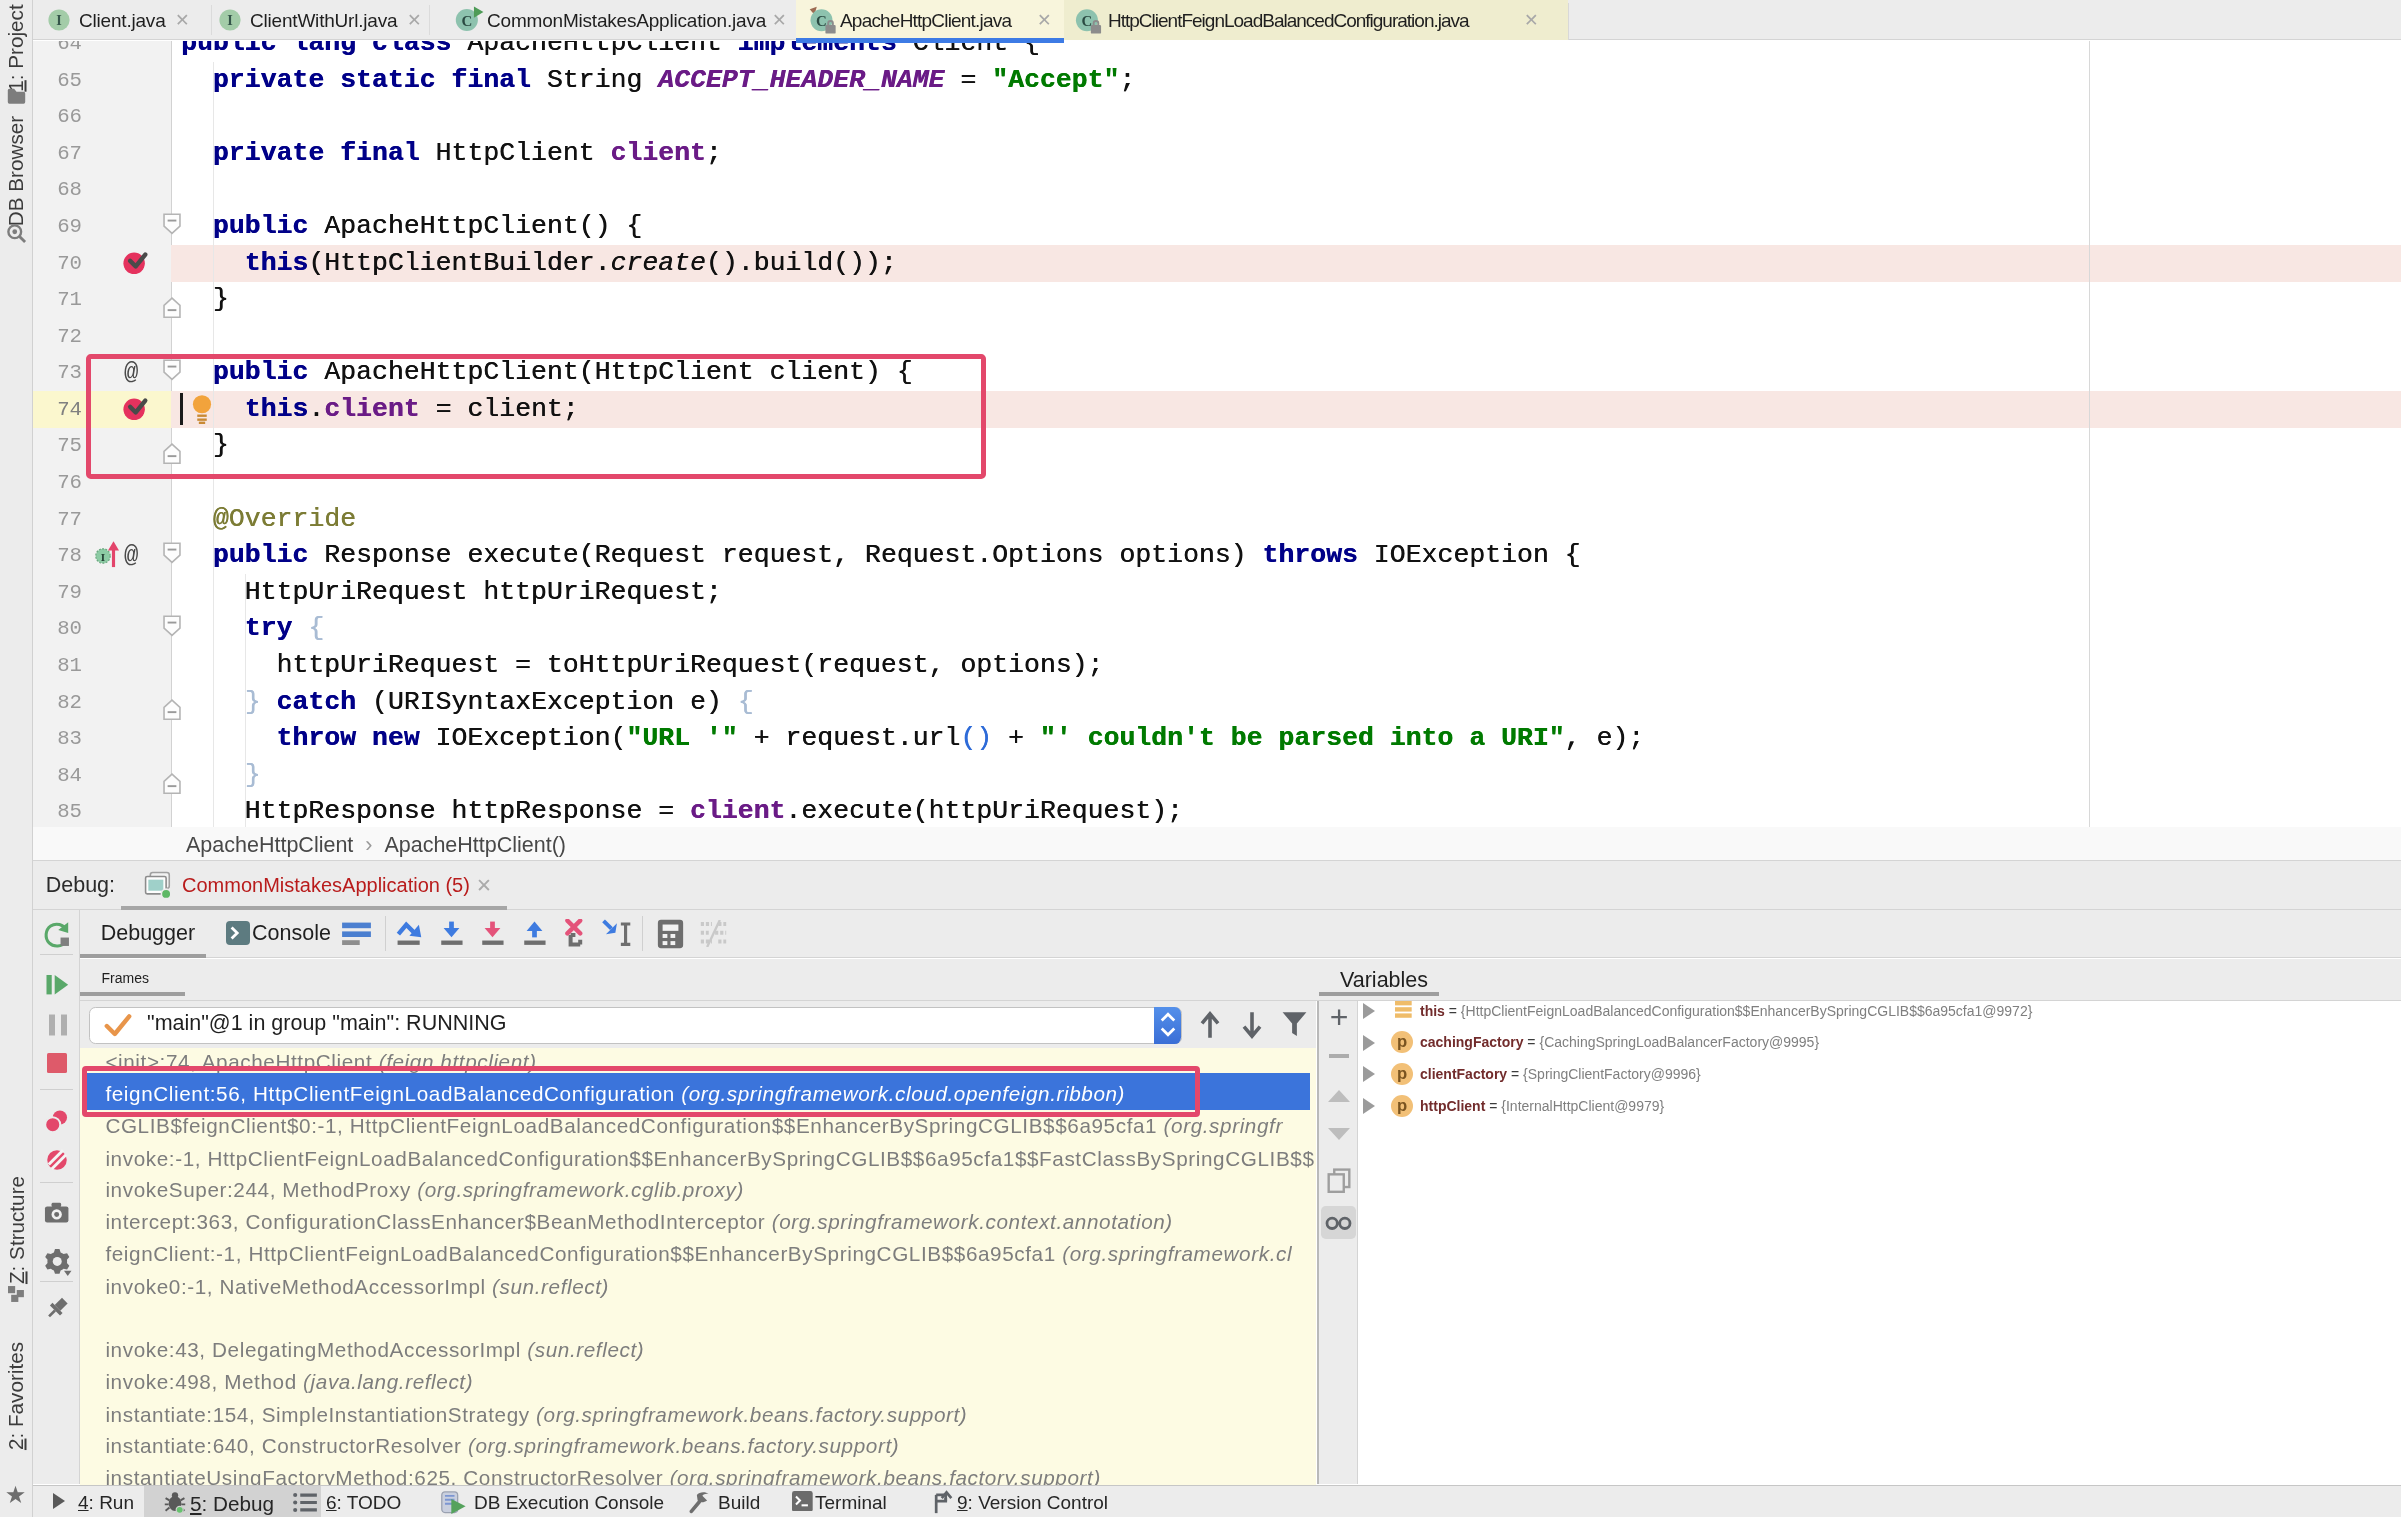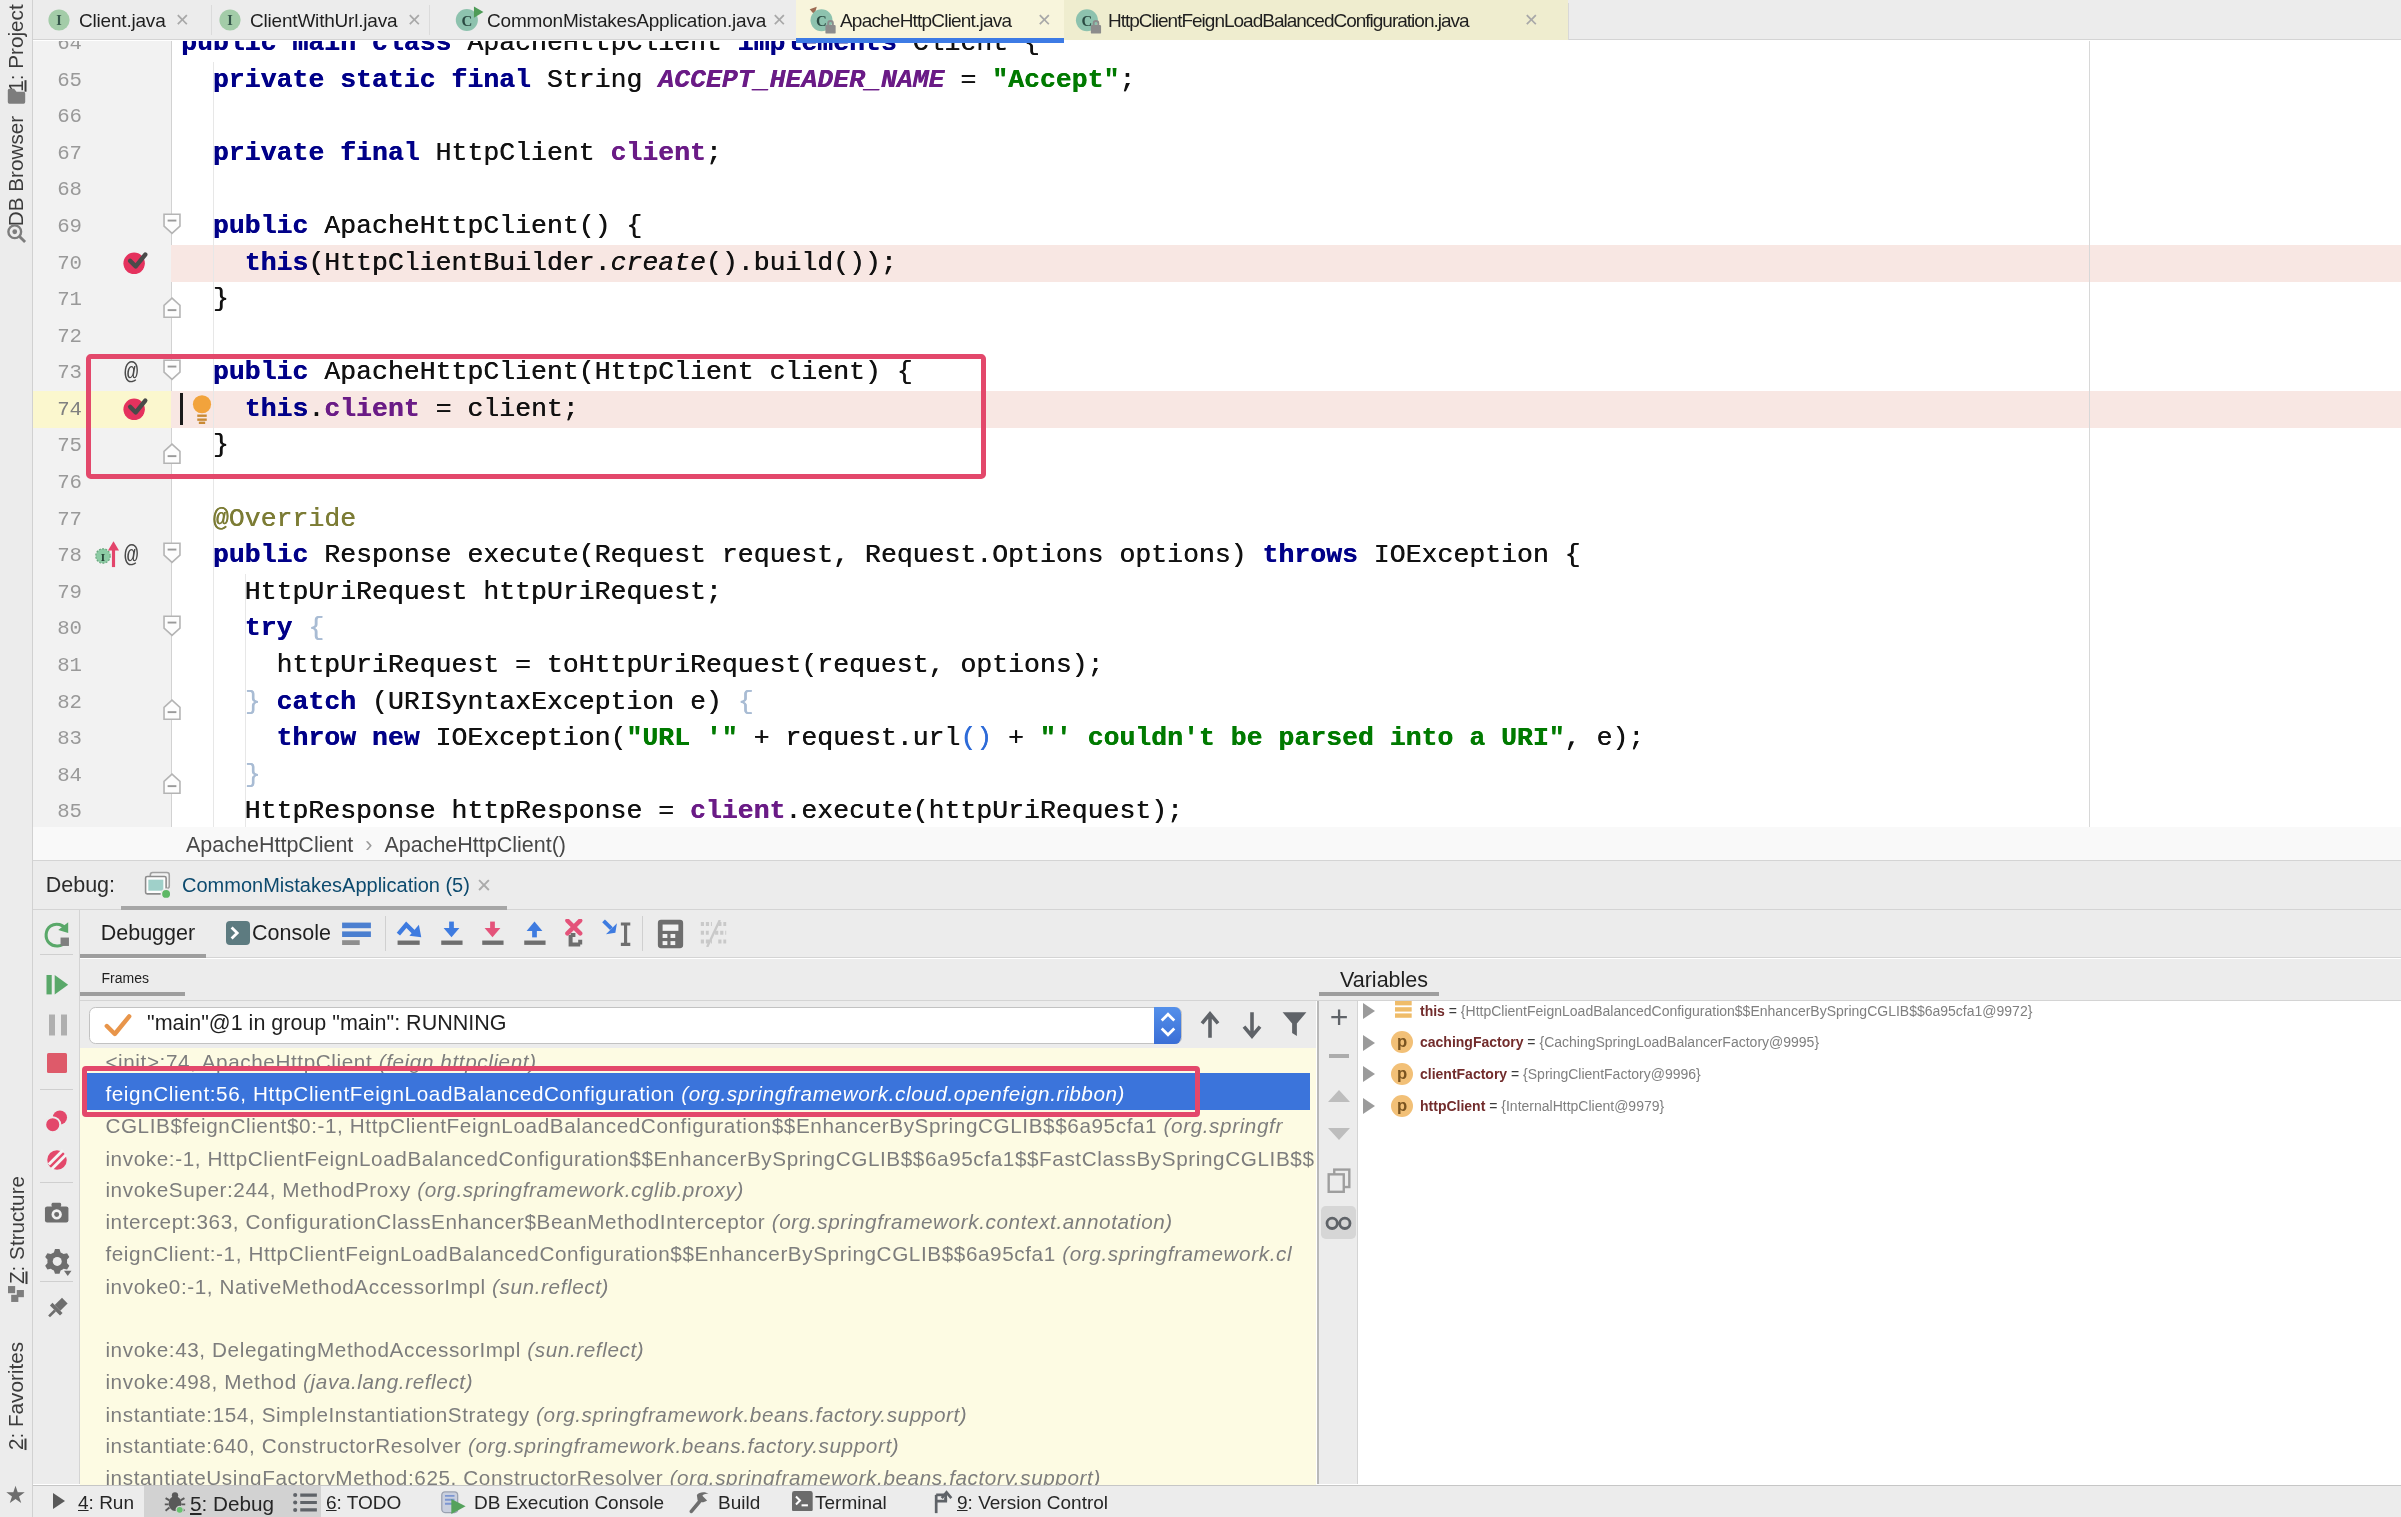--- a/index.html
+++ b/index.html
@@ -181,21 +181,21 @@
   <div class="abs" style="left:147px;top:352px;width:3.2px;height:32px;background:#1A1A1A;"></div>
   <svg class="abs" style="left:157px;top:353px;" width="24" height="30" viewBox="0 0 30 38">
     <circle cx="15" cy="13" r="11.5" fill="#F2A33C"></circle>
     <rect x="9" y="26" width="12" height="3" fill="#C98A35"></rect>
     <rect x="9" y="31" width="12" height="3" fill="#C98A35"></rect>
     <rect x="11" y="35" width="8" height="3" fill="#C98A35"></rect>
   </svg>
 
   <div class="abs" style="left:53px;top:313px;width:900px;height:125px;border:5.6px solid #E3486B;border-radius:4.8px;"></div>
 
-  <div class="cl" style="top:-16px;"><span class="k">public main class</span> ApacheHttpClient <span class="k">implements</span> Client {</div>
+  <div class="cl" style="top:-16px;"><span class="k">public lang class</span> ApacheHttpClient <span class="k">implements</span> Client {</div>
   <div class="cl" style="top:20.7px;">  <span class="k">private static final</span> String <span class="fi">ACCEPT_HEADER_NAME</span> = <span class="s">"Accept"</span>;</div>
   <div class="cl" style="top:94px;">  <span class="k">private final</span> HttpClient <span class="f">client</span>;</div>
   <div class="cl" style="top:167px;">  <span class="k">public</span> ApacheHttpClient() {</div>
   <div class="cl" style="top:204px;">    <span class="k">this</span>(HttpClientBuilder.<span class="it">create</span>().build());</div>
   <div class="cl" style="top:240px;">  }</div>
   <div class="cl" style="top:313px;">  <span class="k">public</span> ApacheHttpClient(HttpClient client) {</div>
   <div class="cl" style="top:350px;">    <span class="k">this</span>.<span class="f">client</span> = client;</div>
   <div class="cl" style="top:386px;">  }</div>
   <div class="cl" style="top:460px;">  <span class="an">@Override</span></div>
   <div class="cl" style="top:496px;">  <span class="k">public</span> Response execute(Request request, Request.Options options) <span class="k">throws</span> IOException {</div>
@@ -213,21 +213,21 @@
 </div>
 
 <div class="abs" id="dbghead" style="left:33px;top:861px;width:2369px;height:49px;background:#ECECEC;border-bottom:0.8px solid #D4D4D4;">
   <div class="abs" style="left:12.7px;top:12px;font-size:21.5px;color:#2B2B2B;">Debug:</div>
   <svg class="abs" style="left:110px;top:9.5px;" width="32" height="30" viewBox="0 0 40 38">
     <rect x="9" y="2" width="24" height="20" rx="3" fill="#F2F2F2" stroke="#A0A0A0" stroke-width="2"></rect>
     <rect x="3" y="7" width="26" height="22" rx="2" fill="#FDFDFD" stroke="#8C8C8C" stroke-width="2"></rect>
     <rect x="6.5" y="11" width="19" height="14" fill="#9FD0C9"></rect>
     <circle cx="29" cy="29" r="6" fill="#5EB865" stroke="#ECECEC" stroke-width="2"></circle>
   </svg>
-  <div class="abs" style="left:149px;top:12.7px;font-size:20px;color:#0c4a6e;">CommonMistakesApplication (5)</div>
+  <div class="abs" style="left:149px;top:12.7px;font-size:20px;color:#b91c1c;">CommonMistakesApplication (5)</div>
   <div class="abs" style="left:443px;top:12.7px;font-size:19px;color:#ABABAB;">✕</div>
   <div class="abs" style="left:88px;top:45px;width:386px;height:4px;background:#A6A6A6;"></div>
 </div>
 
 <div class="abs" id="dbgtabs" style="left:80px;top:910px;width:2321px;height:48px;background:#ECECEC;border-bottom:0.8px solid #D4D4D4;">
   <div class="abs" style="left:20.7px;top:11px;font-size:21.5px;color:#1F1F1F;">Debugger</div>
   <div class="abs" style="left:0;top:44px;width:126px;height:4px;background:#9E9E9E;"></div>
   <svg class="abs" style="left:146px;top:11px;" width="24" height="24" viewBox="0 0 30 30">
     <rect x="0" y="0" width="30" height="30" rx="5" fill="#5D7B80"></rect>
     <path d="M7 8 L14 15 L7 22" fill="none" stroke="#fff" stroke-width="3.5"></path>

